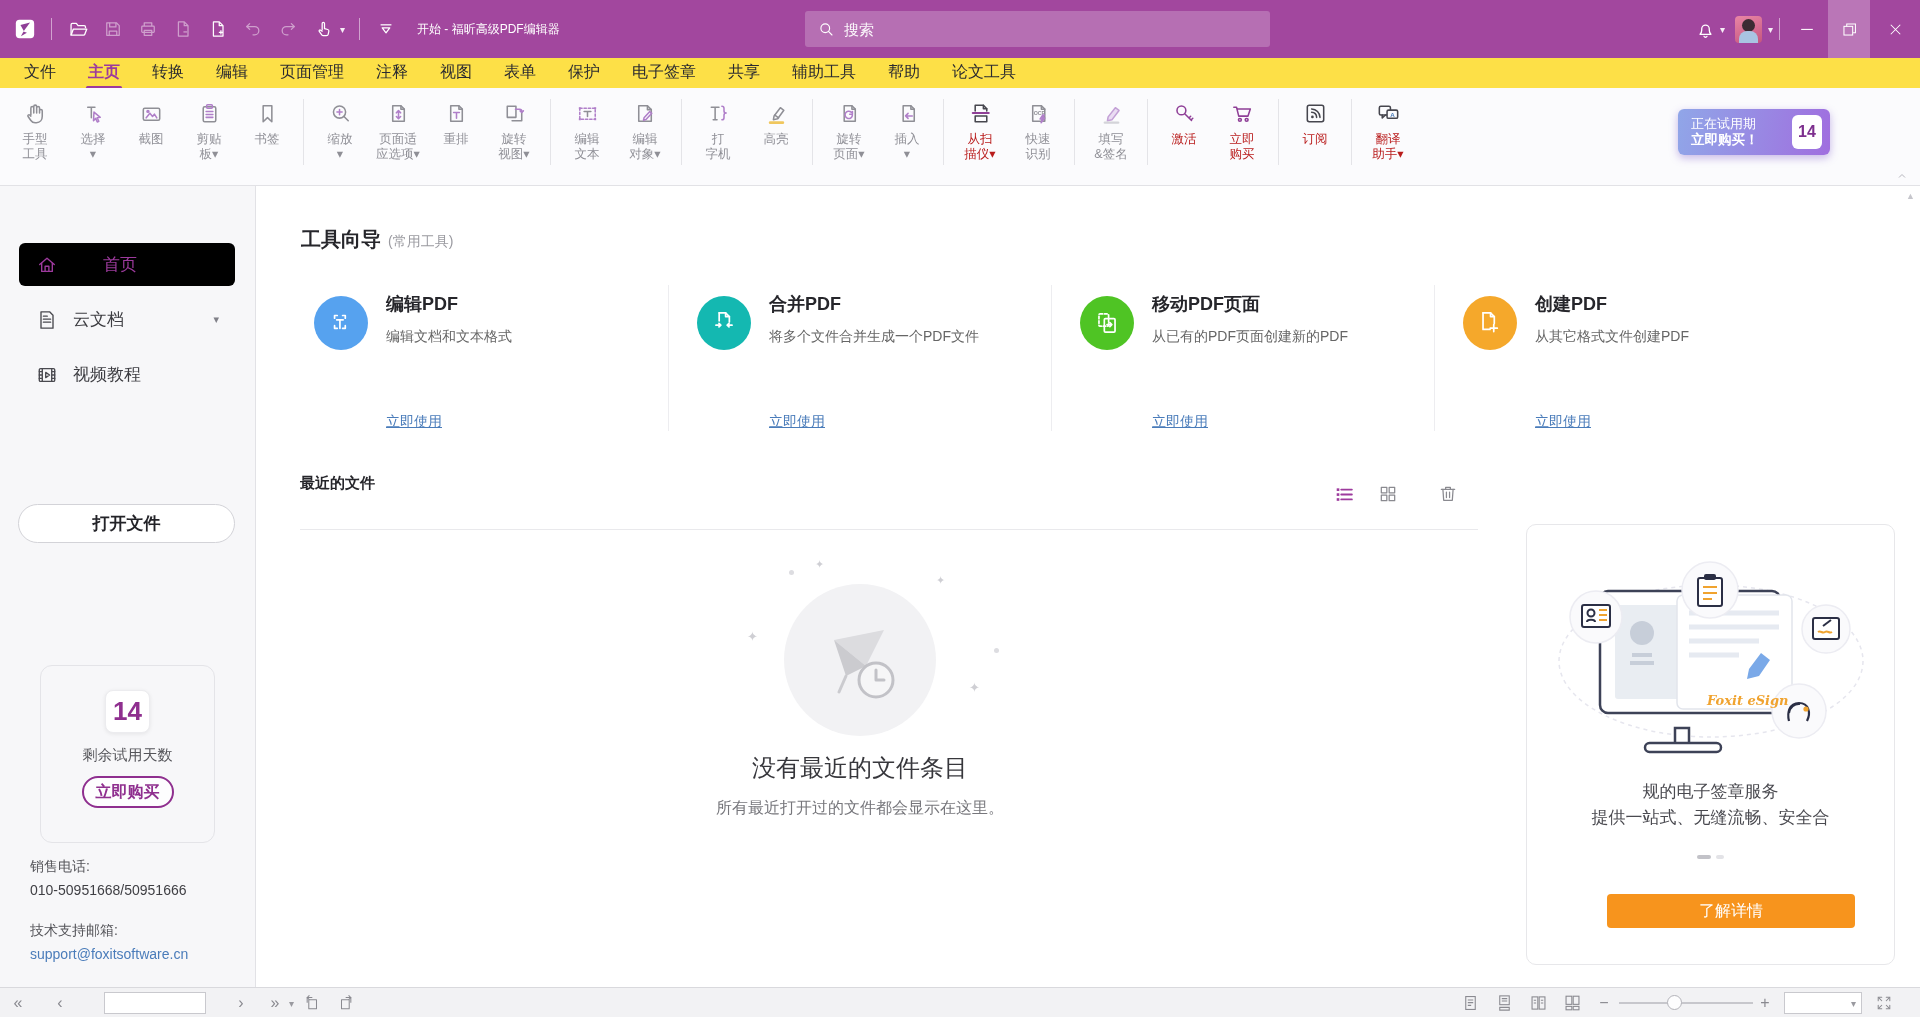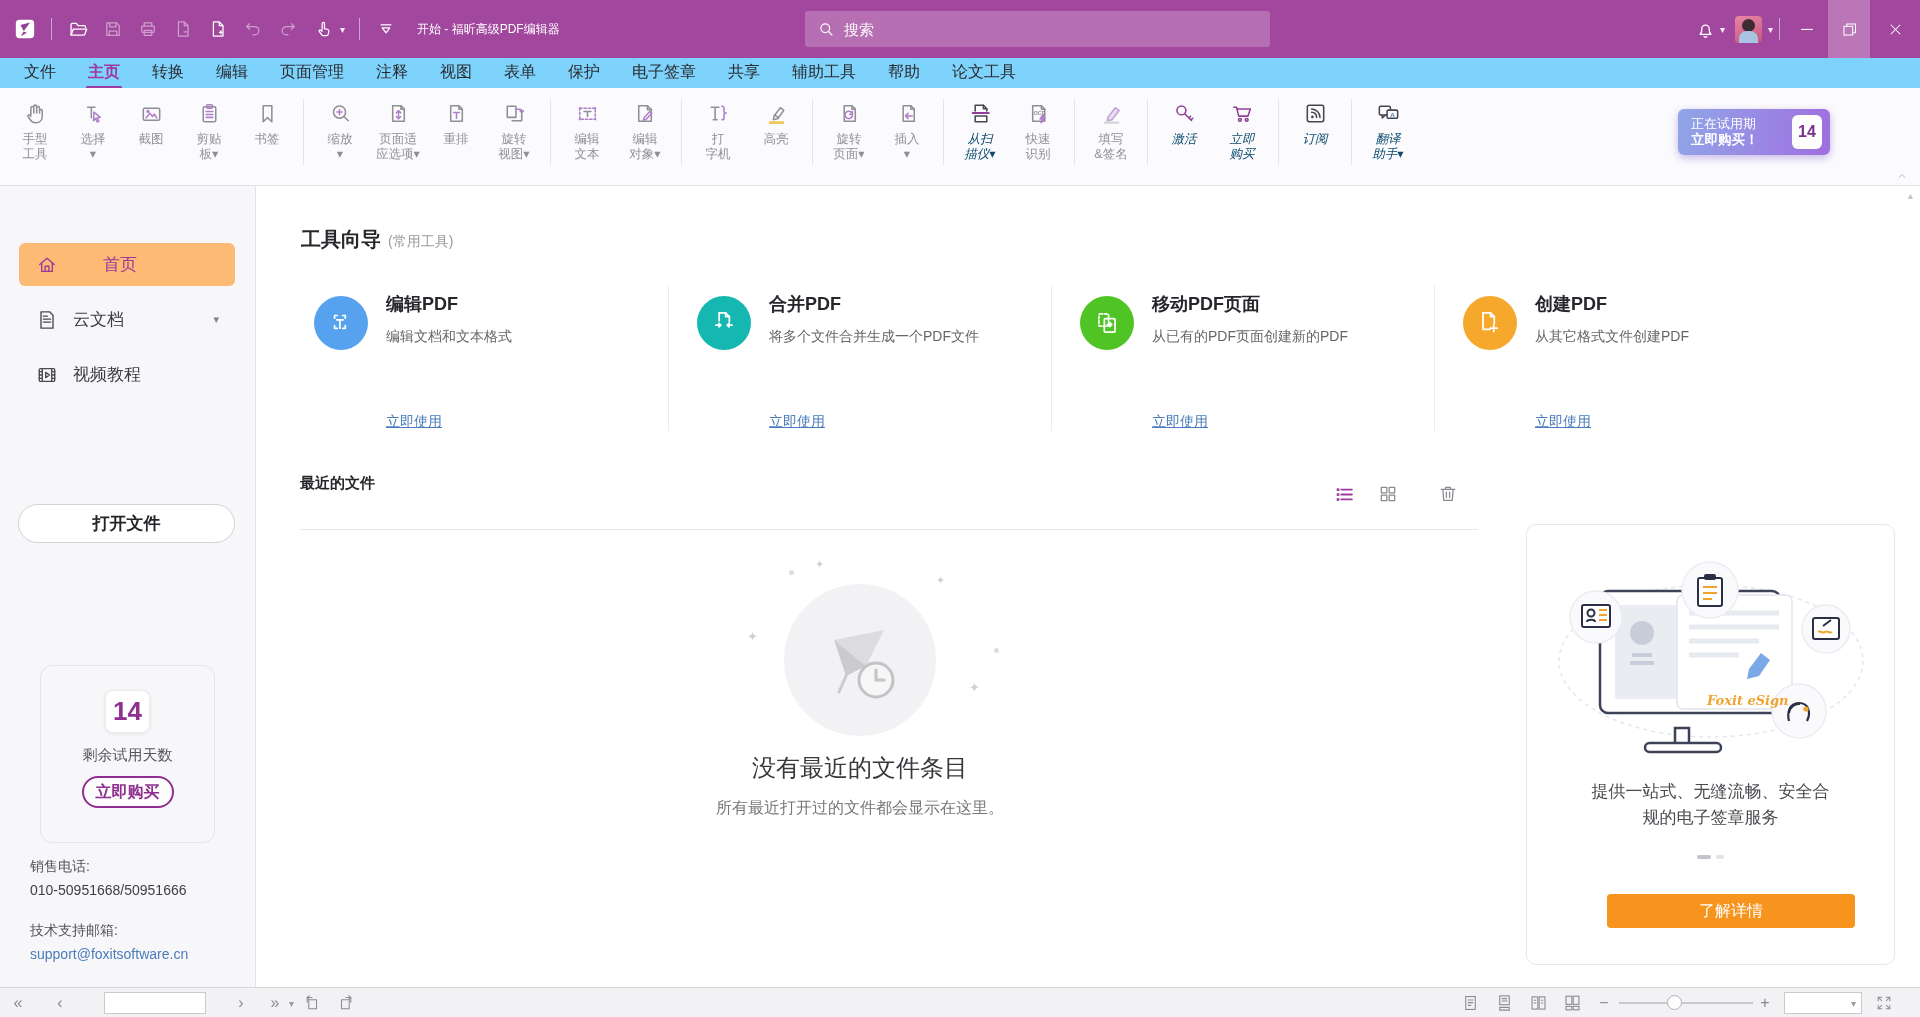--- a/index.html
+++ b/index.html
@@ -19,47 +19,47 @@
   .tb-search input { flex:1; background:transparent; border:none; outline:none; color:#fff; font-size:15px; font-family:inherit; }
   .tb-search input::placeholder { color:rgba(255,255,255,.95); opacity:1; }
   .tb-right { position:absolute; right:0; top:0; height:58px; display:flex; align-items:center; }
   .win-btn { width:42px; height:58px; display:flex; align-items:center; justify-content:center; color:#fff; }
   .win-btn.hl { background:rgba(255,255,255,.26); }
   .avatar { width:27px; height:27px; border-radius:4px; background:linear-gradient(160deg,#e986a5,#c4557f); position:relative; overflow:hidden; margin:0 4px 0 10px; }
   .avatar:before { content:""; position:absolute; left:7px; top:3px; width:13px; height:13px; border-radius:50%; background:#3c2b33; }
   .avatar:after { content:""; position:absolute; left:4px; top:15px; width:19px; height:12px; border-radius:8px 8px 0 0; background:#a9c4e2; }
 
   
-  .menubar { position:absolute; top:58px; left:0; right:0; height:30px; background:#7dd3fc; display:flex; padding-left:8px; }
+  .menubar { position:absolute; top:58px; left:0; right:0; height:30px; background:#fde047; display:flex; padding-left:8px; }
   .mtab { position:relative; padding:4px 16px 0; font-size:16px; color:#2b2b30; white-space:nowrap; }
   .mtab.active { color:#9d3a9d; font-weight:bold; }
   .mtab .munderline { position:absolute; left:50%; transform:translateX(-50%); bottom:-1px; width:36px; height:3px; border-radius:2px; background:#9d3a9d; }
 
   
   .ribbon { position:absolute; top:88px; left:0; right:0; height:98px; background:#fbfbfd; border-bottom:1px solid #e2e2e6; display:flex; align-items:flex-start; padding:7px 0 0 8px; }
   .rgroup { display:flex; gap:4px; }
   .rsep { width:1px; height:66px; background:#e4e4e8; margin:4px 9px 0; flex:none; }
   .rbtn { min-width:54px; padding:2px 5px 0; display:flex; flex-direction:column; align-items:center; color:#8f8f96; }
   .rbtn.enabled { color:#46464e; }
   .rbtn .icn { height:32px; display:flex; align-items:center; }
   .rlabel { font-size:12.5px; line-height:15px; text-align:center; color:#8f8f96; margin-top:3px; white-space:nowrap; }
-  .rbtn.enabled .rlabel { color:#0c4a6e;font-style:italic; }
+  .rbtn.enabled .rlabel { color:#b91c1c; }
   .trial-badge { position:absolute; left:1678px; top:21px; width:152px; height:46px; border-radius:6px; background:linear-gradient(100deg,#90a6e8,#a06edf); box-shadow:0 3px 8px rgba(120,80,200,.4); display:flex; align-items:center; padding:0 8px 0 13px; color:#fff; }
   .trial-badge .txt { flex:1; line-height:16px; }
   .trial-badge .l1 { font-size:13px; }
   .trial-badge .l2 { font-size:13.5px; font-weight:bold; }
   .trial-badge .days { width:30px; height:34px; background:#fff; border-radius:6px; color:#7d2f8e; font-weight:bold; font-size:16px; display:flex; align-items:center; justify-content:center; }
   .ribbon-collapse { position:absolute; right:12px; bottom:3px; color:#b6b6bd; }
 
   
   .sidebar { position:absolute; left:0; top:186px; width:256px; bottom:30px; background:#f7f7f9; border-right:1px solid #e2e2e6; }
   .side-items { padding-top:57px; }
   .sitem { width:216px; margin:0 0 12px 19px; height:43px; border-radius:6px; display:flex; align-items:center; padding-left:16px; gap:14px; font-size:17px; color:#3c3c41; position:relative; }
   .sitem .icn { color:#4a4a50; display:flex; }
-  .sitem.active { background:#fdba74; color:#9d3a9d;gap:44px; }
+  .sitem.active { background:#000000; color:#9d3a9d;gap:44px; }
   .sitem.active .icn { color:#9d3a9d; }
   .sitem.indent { padding-left:55px; }
   .sitem .caret { position:absolute; right:16px; font-size:11px; color:#808088; }
   .open-file-btn { position:absolute; left:18px; top:318px; width:217px; height:39px; background:#fff; border:1px solid #d3d3d8; border-radius:20px; font-size:17px; font-weight:bold; color:#232328; display:flex; align-items:center; justify-content:center; font-family:inherit; }
   .trial-card { position:absolute; left:40px; top:479px; width:175px; height:178px; border:1px solid #e4e4e8; border-radius:12px; }
   .days-box { width:45px; height:43px; margin:24px auto 0; background:#fff; border:1px solid #ececef; border-radius:8px; box-shadow:0 1px 4px rgba(0,0,0,.08); display:flex; align-items:center; justify-content:center; font-size:26px; font-weight:bold; color:#8f2f8f; }
   .days-caption { text-align:center; margin-top:13px; font-size:15px; color:#55555a; }
   .buy-btn { width:92px; height:32px; margin:11px auto 0; background:#fdfdfe; border:2px solid #8f2f8f; border-radius:17px; color:#8f2f8f; font-size:16px; font-weight:bold; display:flex; align-items:center; justify-content:center; font-family:inherit; }
   .contact { position:absolute; left:30px; top:672px; font-size:14px; }
   .contact .lbl { color:#55555a; margin-bottom:6px; }
@@ -772,22 +772,22 @@
       </g>
       <g>
         <circle cx="272" cy="168" r="27" fill="#fafafc" stroke="#ececf2" stroke-width="1.5"></circle>
         <path d="M262 178c-2-8 0-18 10-18s12 10 8 18" fill="none" stroke="#2b2f45" stroke-width="2.2"></path>
         <path d="M262 170a10 10 0 0 1 11-9" fill="none" stroke="#2b2f45" stroke-width="2.2"></path>
         <circle cx="279" cy="166" r="2.6" fill="#f0a32f"></circle>
       </g>
     </svg>
     <span class="promo-brand">Foxit eSign</span>
     <div class="promo-text">
+      <div>规的电子签章服务</div>
       <div>提供一站式、无缝流畅、安全合</div>
-      <div>规的电子签章服务</div>
     </div>
     <div class="promo-dots">
       <span class="pdot a"></span>
       <span class="pdot b"></span>
     </div>
     <button class="promo-btn">了解详情</button>
   </div>
 </div>
 
 <div class="statusbar">

